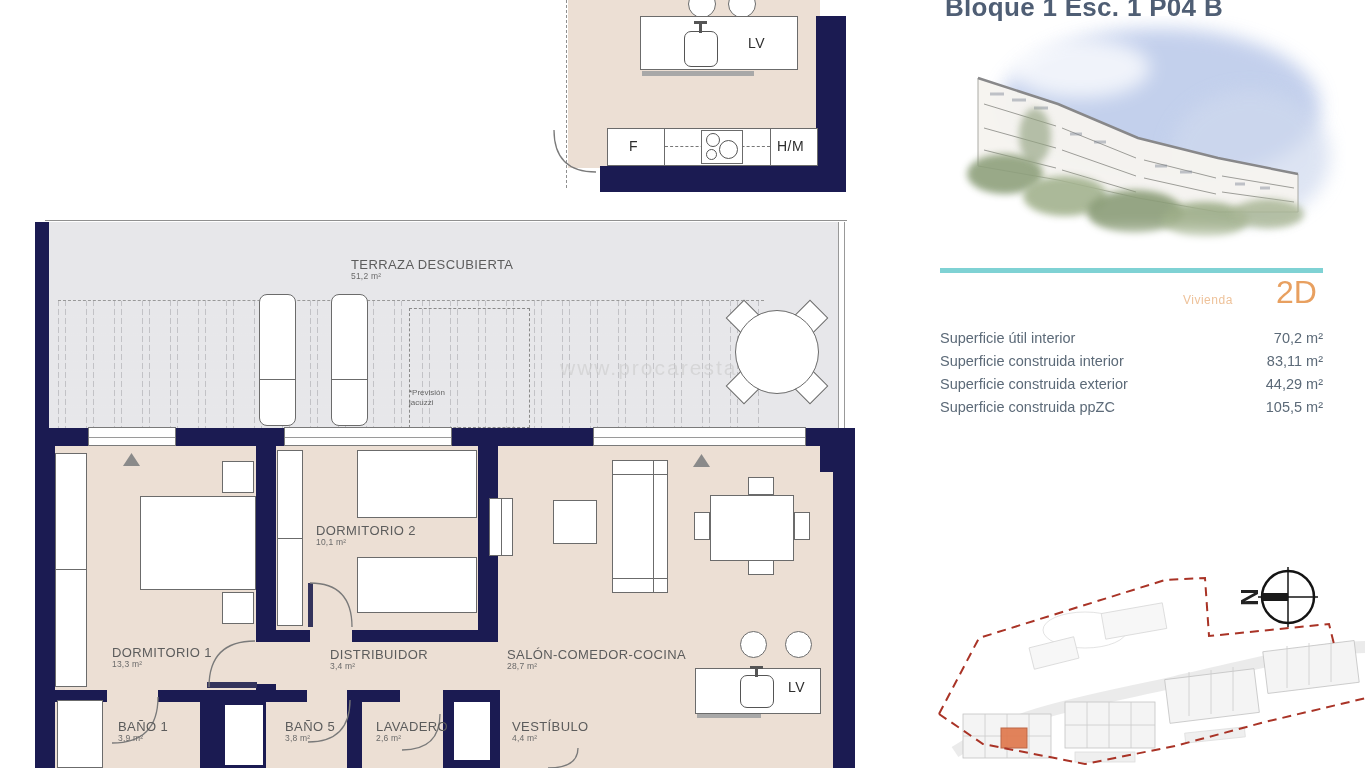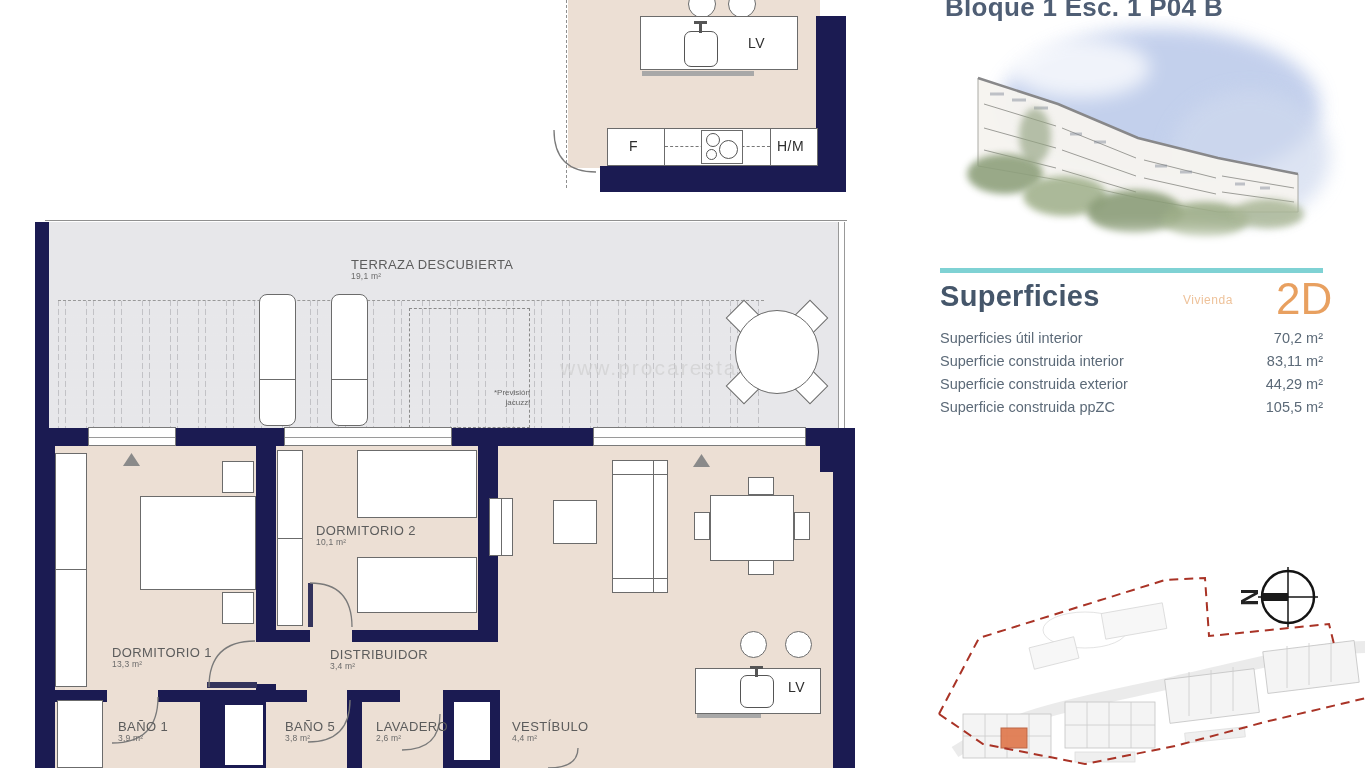--- a/index.html
+++ b/index.html
@@ -20,21 +20,21 @@
     background:
       repeating-linear-gradient(0deg, rgba(231,231,234,.95) 0 3px, rgba(231,231,234,0) 3px 9px),
       repeating-linear-gradient(90deg, #c2c2c6 0 1px, transparent 1px 7px, #c2c2c6 7px 8px, transparent 8px 28px);
     border-top:1px dashed #999;}
   .diam{position:absolute;width:26px;height:26px;background:#fff;border:1px solid #6b6b6b;transform:rotate(45deg);box-sizing:border-box;}
   .sink{position:absolute;background:#fff;border:1.5px solid #555;border-radius:7px;box-sizing:border-box;}
   .ctop-c{position:absolute;border:1px solid #555;border-radius:50%;background:#fff;}
   .sr-head{position:absolute;font-weight:bold;color:#45566a;font-size:29px;letter-spacing:.3px;}
   .srow{display:flex;justify-content:space-between;height:23px;color:#5c6a78;font-size:14.5px;}
   .wm{position:absolute;color:#c9c9c9;opacity:.55;font-size:21px;letter-spacing:2px;}
-  .jnote{position:absolute;font-size:8px;color:#666;text-align:right;line-height:1.3;}
+  .jnote{position:absolute;font-size:8px;color:#666;text-align:left;line-height:1.3;}
 </style>
 </head>
 <body>
 
 <div id="canvas">
 
   <div class="floor" style="left:568px;top:0;width:252px;height:168px"></div>
   <div class="abs" style="left:566px;top:0;width:1px;height:188px;border-left:1px dashed #8f8f8f"></div>
   <div class="w" style="left:816px;top:16px;width:30px;height:176px"></div>
   <div class="w" style="left:600px;top:166px;width:246px;height:26px"></div>
@@ -82,21 +82,21 @@
   </div>
 
   <div class="diam" style="left:731px;top:305px"></div>
   <div class="diam" style="left:797px;top:305px"></div>
   <div class="diam" style="left:731px;top:373px"></div>
   <div class="diam" style="left:797px;top:373px"></div>
   <div class="fw circ" style="left:735px;top:310px;width:84px;height:84px"></div>
 
   <div class="lbl" style="left:351px;top:258px">
     <span>TERRAZA DESCUBIERTA</span>
-    <small>19,1 m²</small>
+    <small>51,2 m²</small>
   </div>
 
   <div class="floor" style="left:47px;top:446px;width:786px;height:322px"></div>
   <div class="w" style="left:35px;top:428px;width:820px;height:18px"></div>
   <div class="w" style="left:35px;top:446px;width:20px;height:322px"></div>
   <div class="w" style="left:833px;top:428px;width:22px;height:340px"></div>
   <div class="w" style="left:820px;top:446px;width:28px;height:26px"></div>
 
   <div class="win" style="left:88px;top:427px;width:88px;height:19px">
       <i></i>
@@ -180,20 +180,24 @@
     <span>DORMITORIO 1</span>
     <small>13,3 m²</small>
   </div>
   <div class="lbl" style="left:316px;top:524px">
     <span>DORMITORIO 2</span>
     <small>10,1 m²</small>
   </div>
   <div class="lbl" style="left:330px;top:648px">
     <span>DISTRIBUIDOR</span>
     <small>3,4 m²</small>
+  </div>
+  <div class="lbl" style="left:507px;top:648px">
+    <span>SALÓN-COMEDOR-COCINA</span>
+    <small>28,7 m²</small>
   </div>
   <div class="lbl" style="left:118px;top:720px">
     <span>BAÑO 1</span>
     <small>3,9 m²</small>
   </div>
   <div class="lbl" style="left:285px;top:720px">
     <span>BAÑO 5</span>
     <small>3,8 m²</small>
   </div>
   <div class="lbl" style="left:376px;top:720px">
@@ -227,27 +231,26 @@
     <ellipse cx="115" cy="180" rx="42" ry="20" fill="#a3b28e" filter="url(#b3)" opacity=".9"></ellipse>
     <ellipse cx="185" cy="196" rx="48" ry="22" fill="#8a9c77" filter="url(#b3)" opacity=".9"></ellipse>
     <ellipse cx="255" cy="204" rx="44" ry="18" fill="#9dad88" filter="url(#b3)" opacity=".9"></ellipse>
     <ellipse cx="318" cy="198" rx="36" ry="15" fill="#aab797" filter="url(#b3)" opacity=".85"></ellipse>
     <ellipse cx="85" cy="120" rx="16" ry="28" fill="#93a381" filter="url(#b3)" opacity=".65"></ellipse>
     <ellipse cx="200" cy="238" rx="190" ry="20" fill="#ffffff" filter="url(#b8)"></ellipse>
   </svg>
 
   <div class="abs" style="left:940px;top:268px;width:383px;height:5px;background:#7fd2d4"></div>
 
-  <div class="sr-head" style="left:940px;top:280px">Superficies</div>
   <div class="abs" style="left:1183px;top:293px;font-size:12px;color:#eec29a;letter-spacing:.5px">Vivienda</div>
-  <div class="abs" style="left:1276px;top:274px;font-size:44px;color:#e8a060">2D</div>
+  <div class="abs" style="left:1276px;top:274px;font-size:32px;color:#e8a060">2D</div>
 
   <div class="abs" style="left:940px;top:330px;width:383px">
     <div class="srow">
-      <span>Superficies útil interior</span>
+      <span>Superficie útil interior</span>
       <span>70,2 m²</span>
     </div>
     <div class="srow">
       <span>Superficie construida interior</span>
       <span>83,11 m²</span>
     </div>
     <div class="srow">
       <span>Superficie construida exterior</span>
       <span>44,29 m²</span>
     </div>

